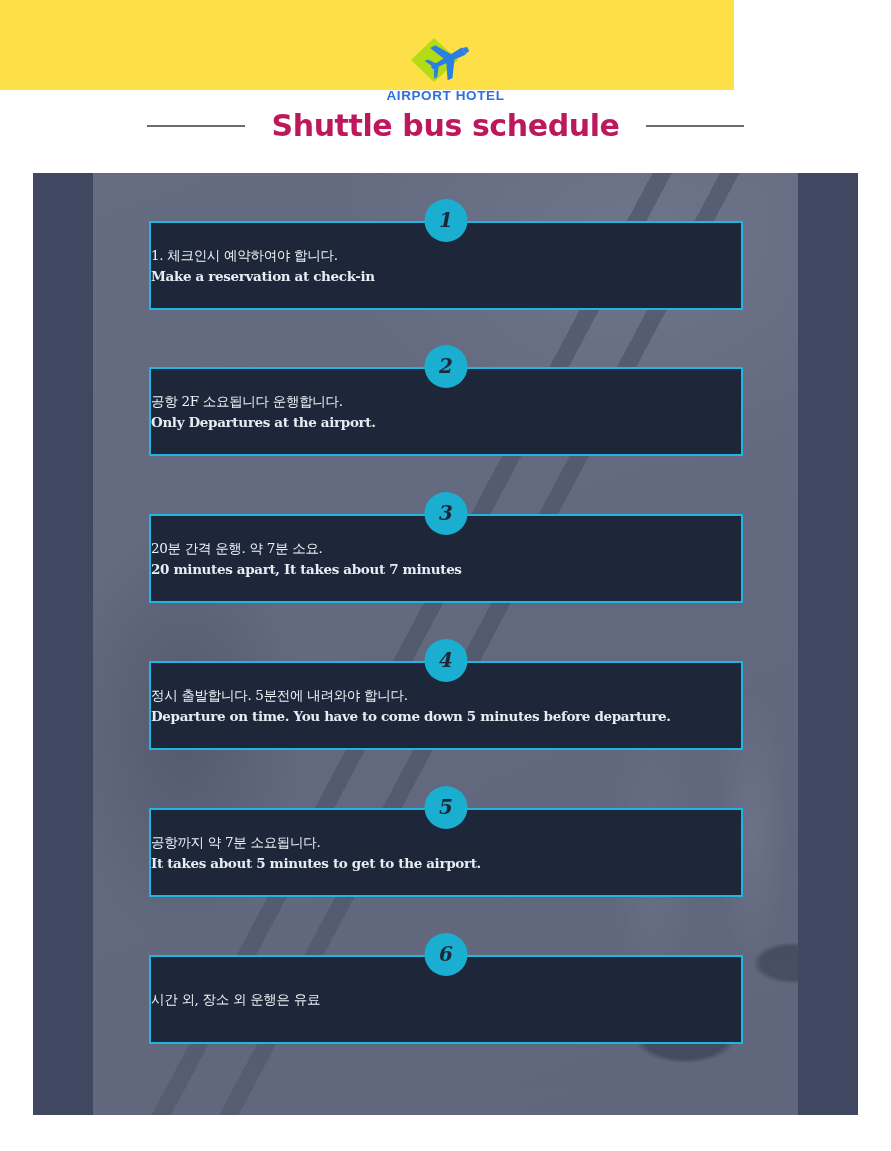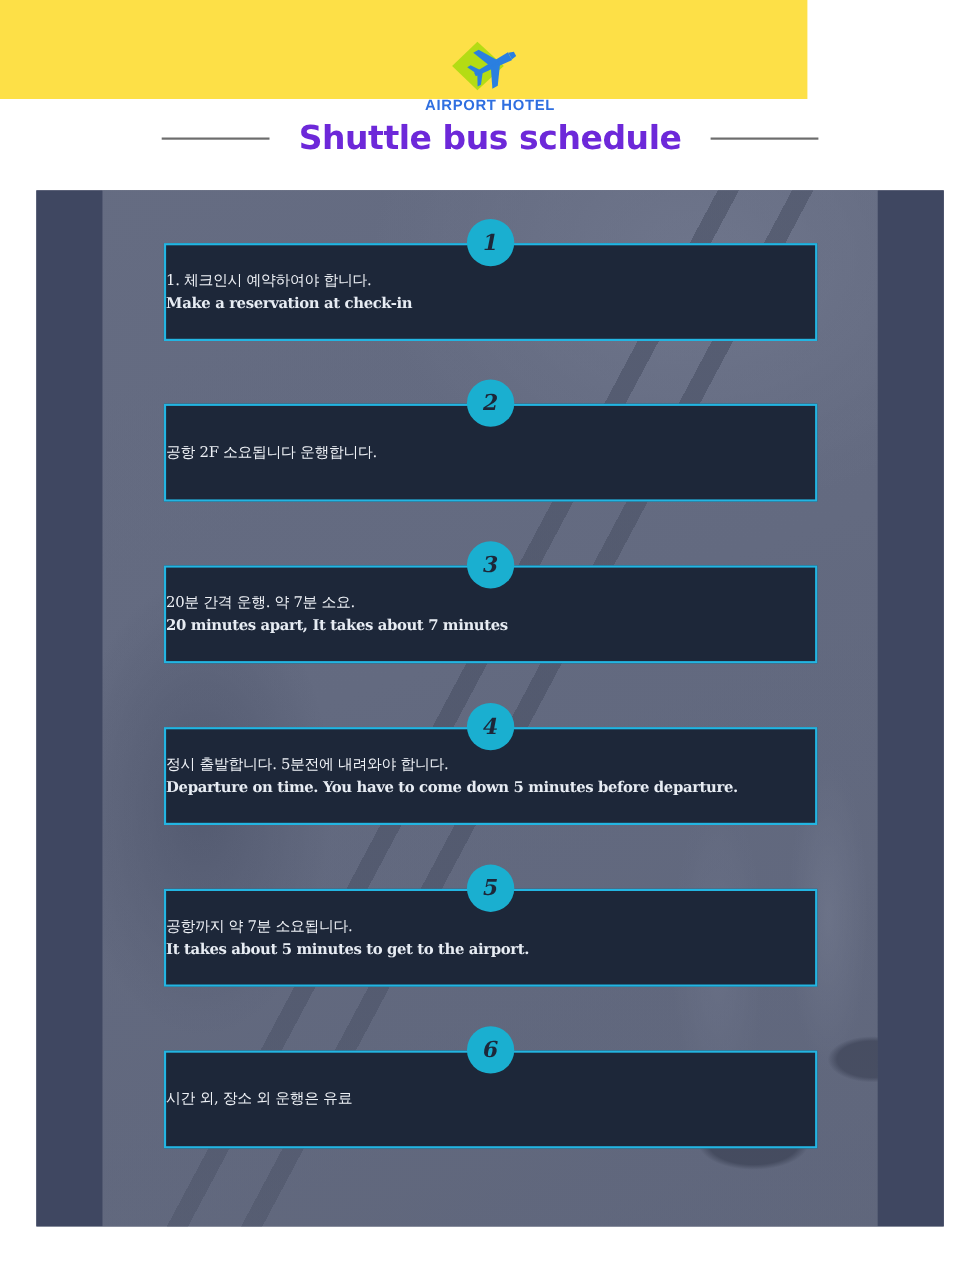--- a/index.html
+++ b/index.html
@@ -63,21 +63,21 @@
   }
   .title-rule {
     width: 98px;
     height: 2px;
     background: #6d6d6d;
   }
   .page-title {
     font-family: "DejaVu Sans", sans-serif;
     font-size: 30px;
     font-weight: bold;
-    color: #6d28d9;
+    color: #be185d;
     letter-spacing: -0.4px;
     white-space: nowrap;
     text-align: center;
   }
 
   
   .poster {
     position: absolute;
     left: 33px;
     top: 173px;
@@ -246,20 +246,21 @@
       <div class="step-card">
         <div class="step-line-ko">1. 체크인시 예약하여야 합니다.</div>
         <div class="step-line-en">Make a reservation at check-in</div>
       </div>
     </div>
 
     <div class="step step-1">
       <div class="step-badge">2</div>
       <div class="step-card">
         <div class="step-line-ko">공항 2F 소요됩니다 운행합니다.</div>
+        <div class="step-line-en">Only Departures at the airport.</div>
       </div>
     </div>
 
     <div class="step step-2">
       <div class="step-badge">3</div>
       <div class="step-card">
         <div class="step-line-ko">20분 간격 운행. 약 7분 소요.</div>
         <div class="step-line-en">20 minutes apart, It takes about 7 minutes</div>
       </div>
     </div>

